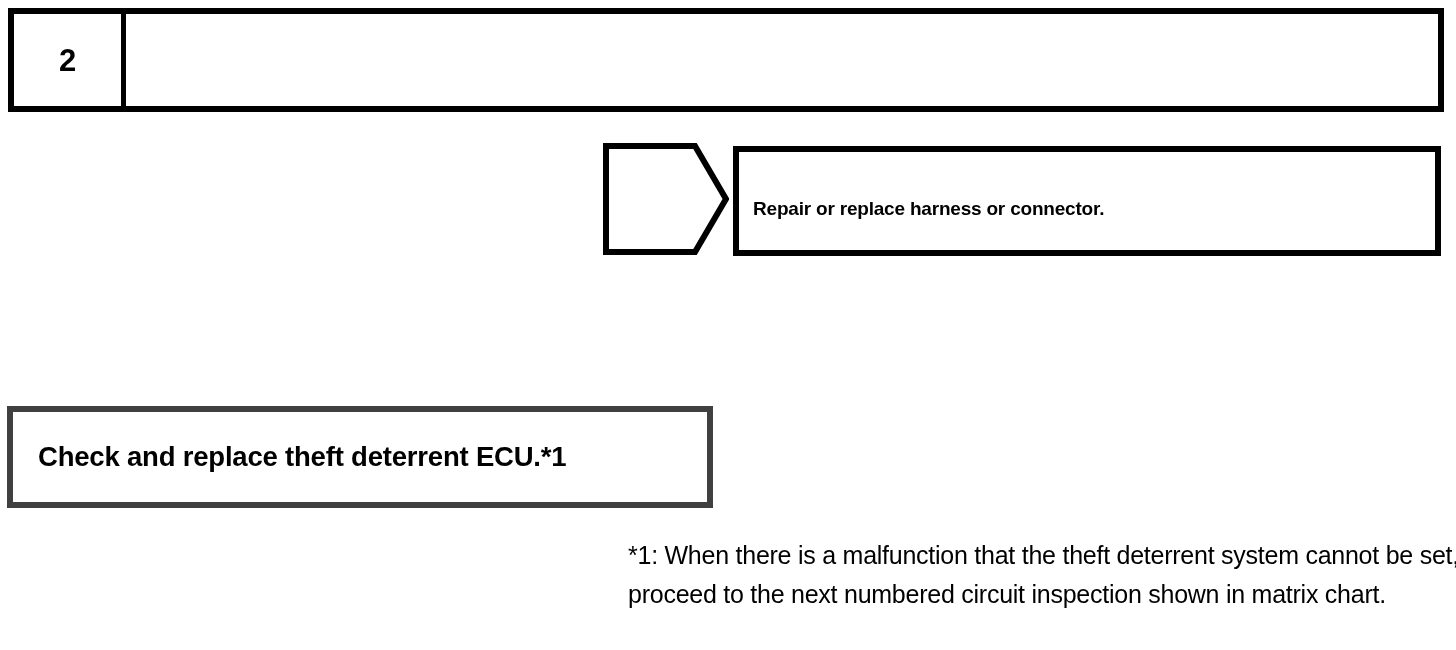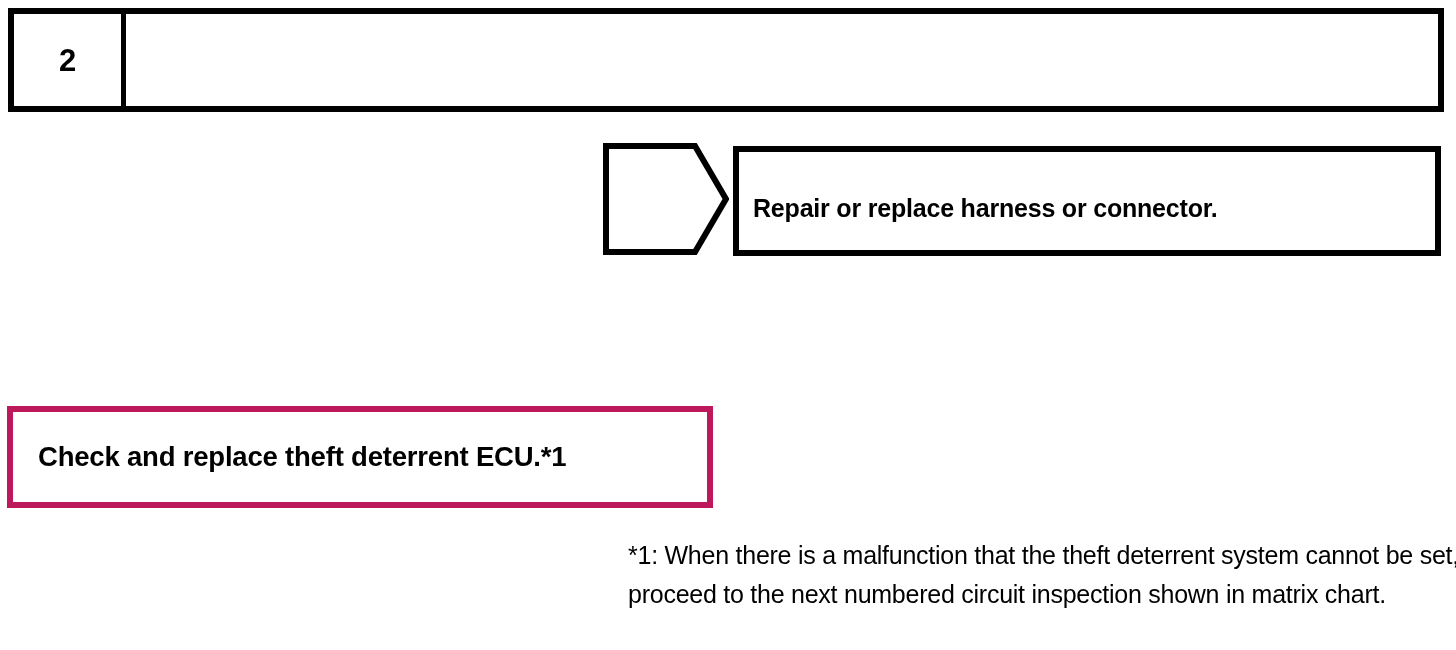--- a/index.html
+++ b/index.html
@@ -98,21 +98,21 @@
     height: 110px;
     border: 6px solid #000;
     box-sizing: border-box;
     background: #fff;
     display: flex;
     align-items: center;
     padding-left: 14px;
     padding-right: 8px;
   }
   .result-text {
-    font-size: 25px;
+    font-size: 19px;
     font-weight: bold;
     letter-spacing: -0.2px;
     line-height: 1.18;
     margin-top: 16px;
   }
 
   
   .ok-tag {
     position: absolute;
     left: 7px;
@@ -135,21 +135,21 @@
     letter-spacing: 0.5px;
     pointer-events: none;
   }
 
   .final-box {
     position: absolute;
     left: 7px;
     top: 406px;
     width: 706px;
     height: 102px;
-    border: 6px solid #be185d;
+    border: 6px solid #404040;
     box-sizing: border-box;
     background: #fff;
     display: flex;
     align-items: center;
     padding-left: 25px;
     padding-right: 8px;
   }
   .final-text {
     font-size: 27.5px;
     font-weight: bold;

